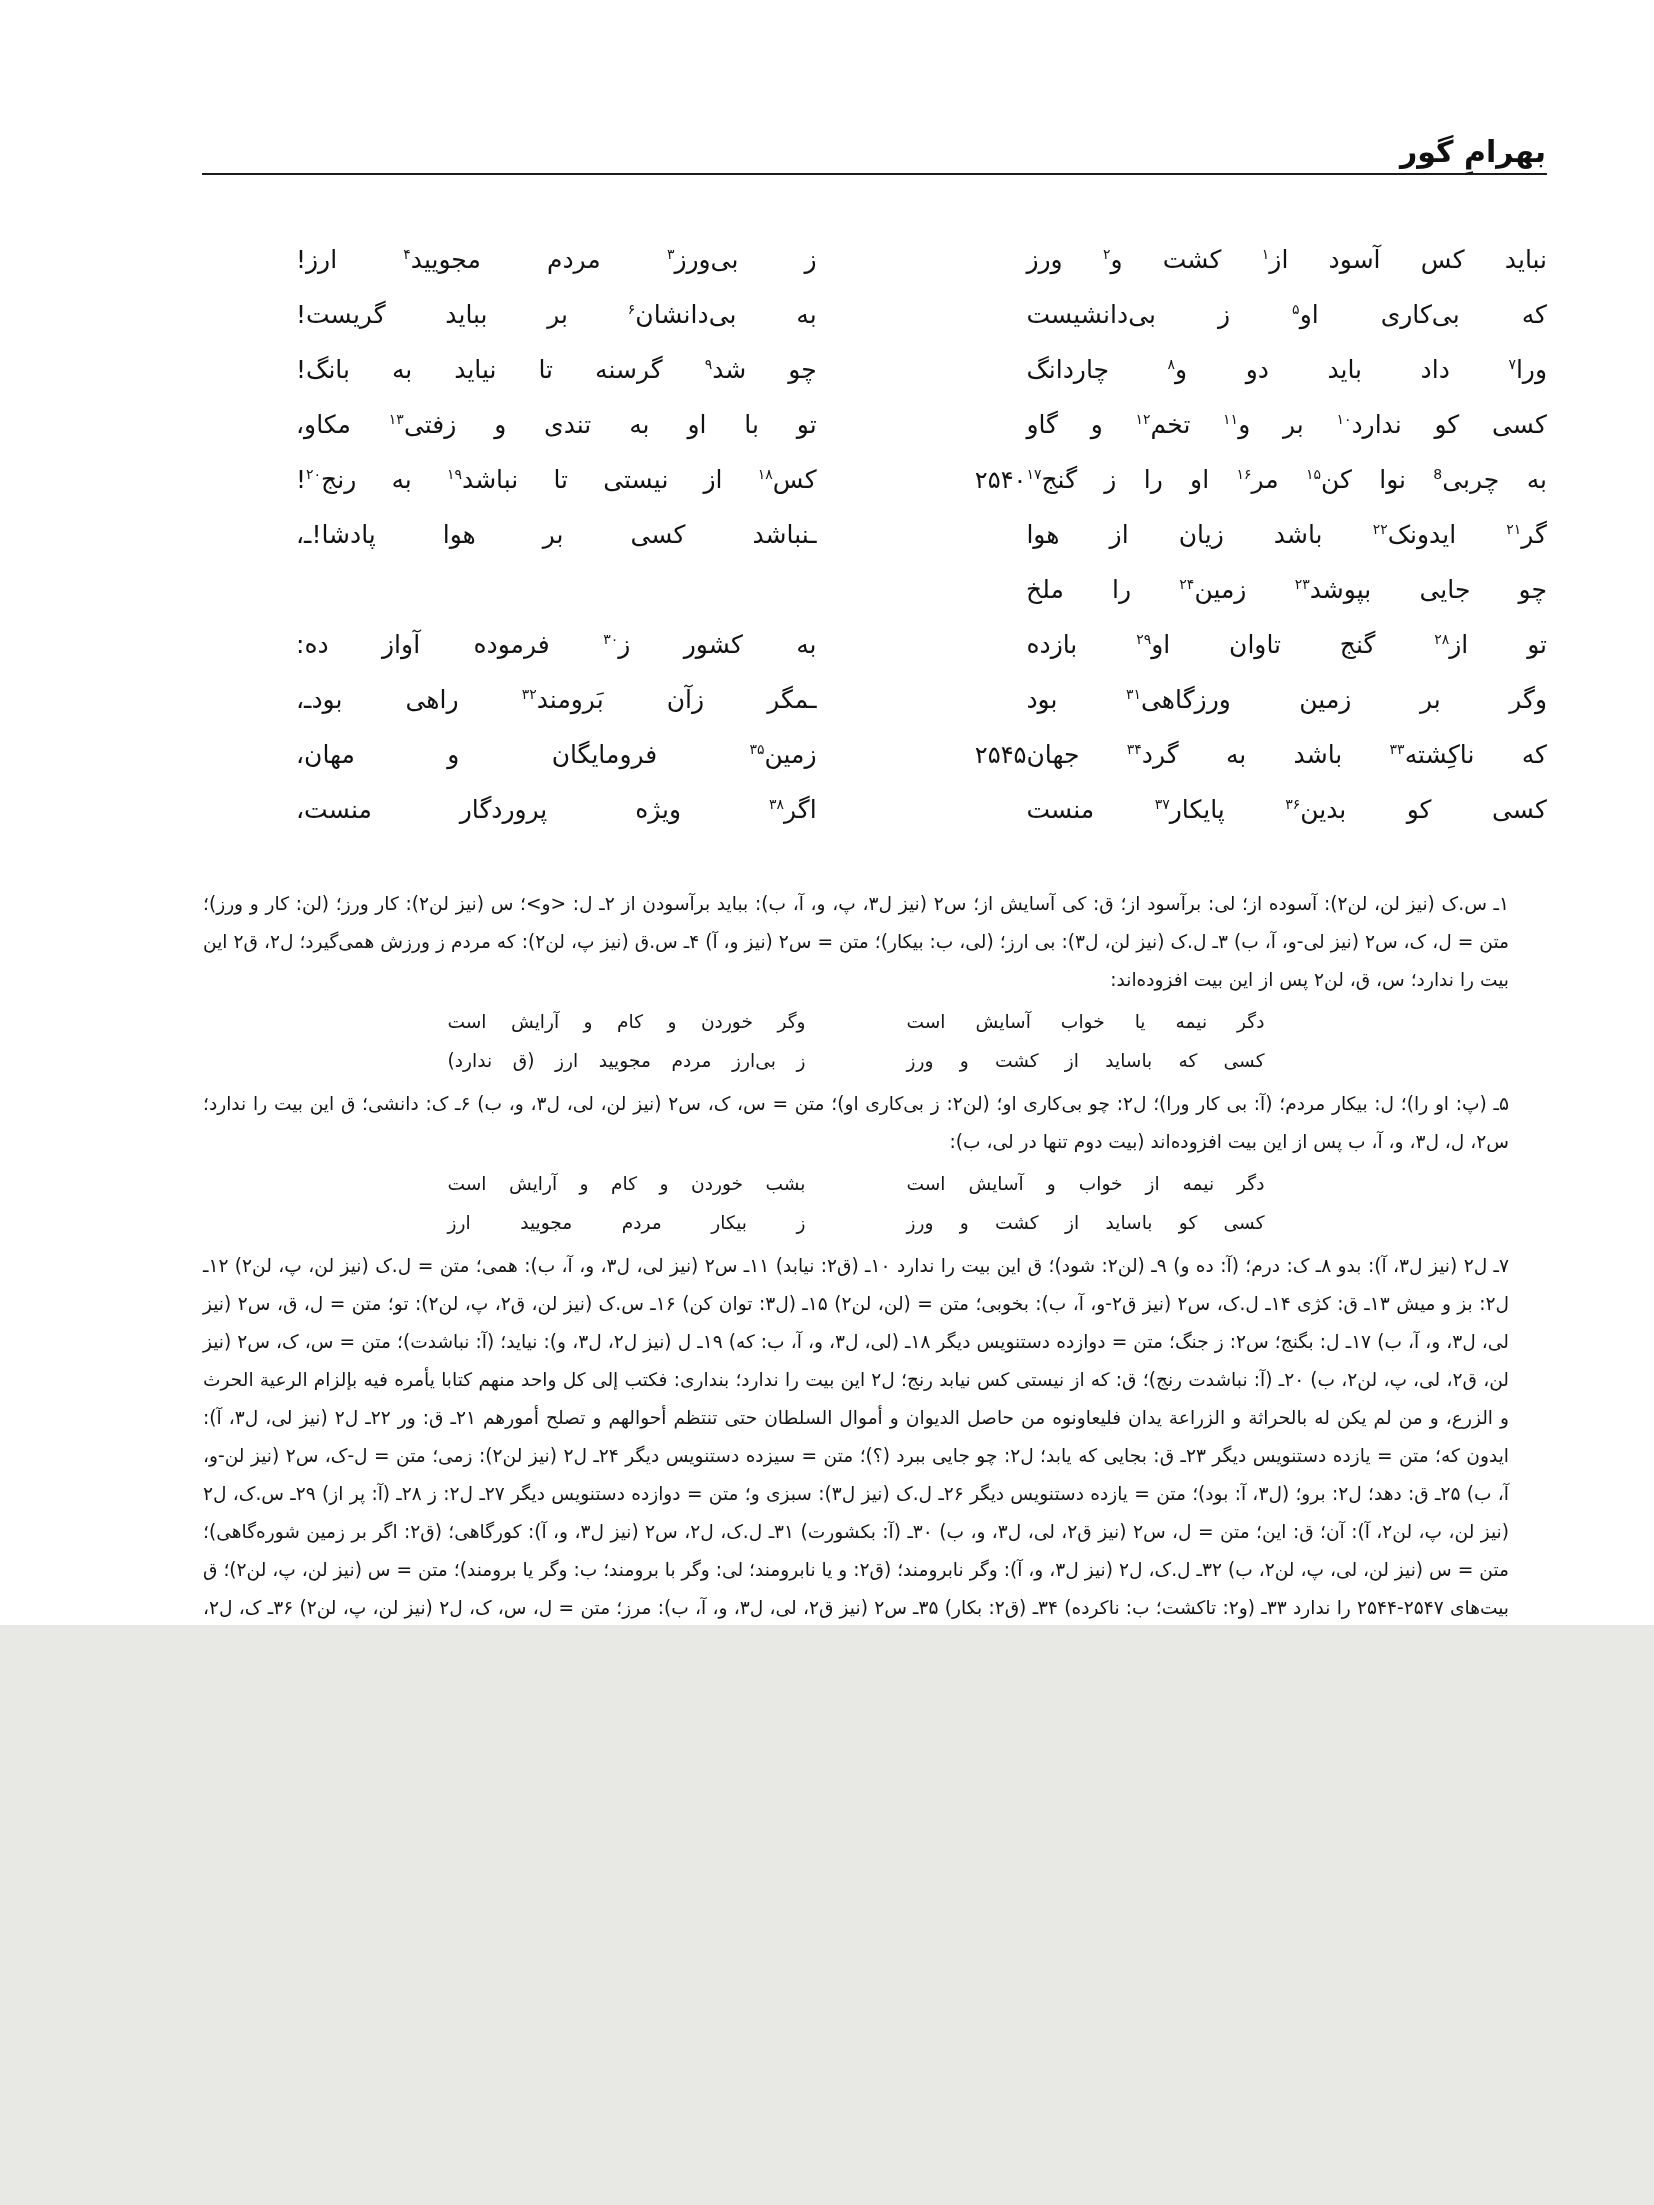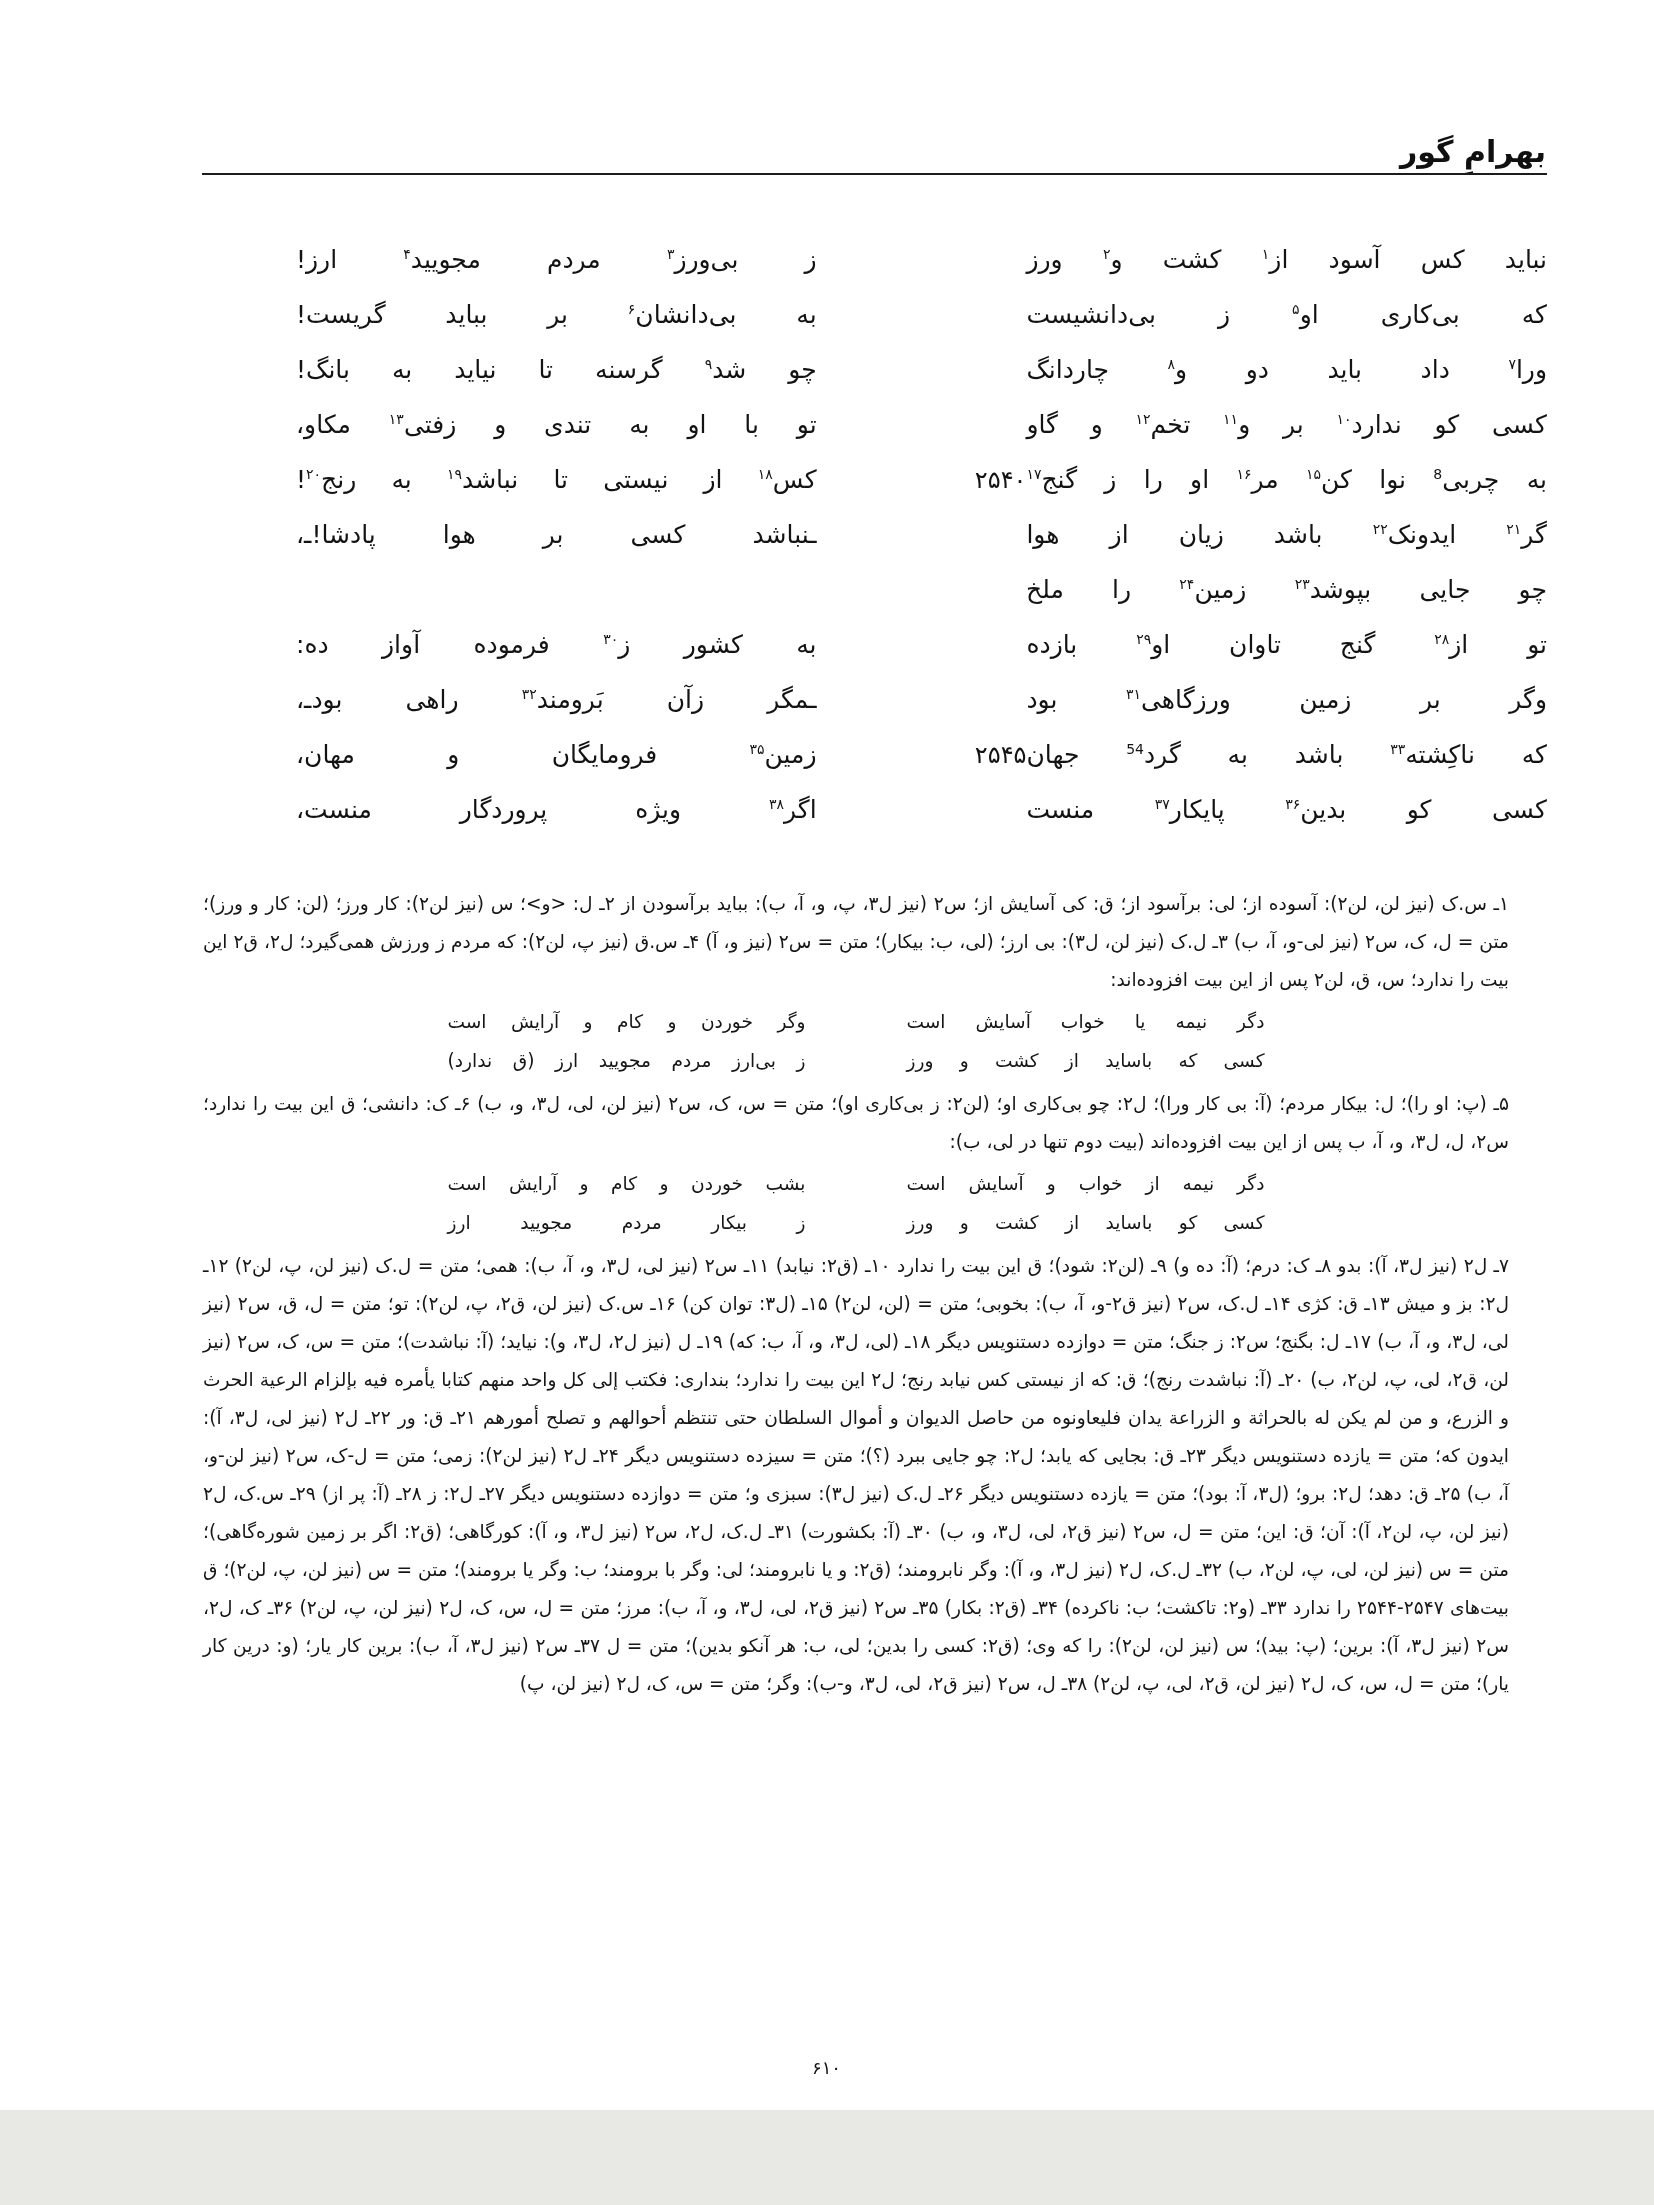--- a/index.html
+++ b/index.html
@@ -1,18 +1,18 @@
 <!DOCTYPE html>
 <html lang="fa" dir="rtl" style="font-size:10.8px"><head>
 <meta charset="utf-8">
 <style>
   html,body{margin:0;padding:0;background:#e8e8e4;}
   #page{
     position:relative;
-    width:1655px;height:2110px;
+    width:1655px;height:1625px;
     background:#ffffff;
     font-family:"DejaVu Sans",sans-serif;
     color:#111111;
     overflow:hidden;
   }
   
   #running-head{
     position:absolute;top:134px;right:108px;
     font-size:30px;font-weight:bold;letter-spacing:0;
     color:#101010;
@@ -129,21 +129,21 @@
         <div class="hemistich">تو از<sup>۲۸</sup> گنج تاوان او<sup>۲۹</sup> بازده</div>
         <div class="gutter"></div>
         <div class="hemistich">به کشور ز<sup>۳۰</sup> فرموده آواز ده:</div>
       </div>
       <div class="verse-row">
         <div class="hemistich">وگر بر زمین ورزگاهی<sup>۳۱</sup> بود</div>
         <div class="gutter"></div>
         <div class="hemistich">ـمگر زآن بَرومند<sup>۳۲</sup> راهی بودـ،</div>
       </div>
       <div class="verse-row">
-        <div class="hemistich">که ناکِشته<sup>۳۳</sup> باشد به گرد<sup>54</sup> جهان</div>
+        <div class="hemistich">که ناکِشته<sup>۳۳</sup> باشد به گرد<sup>۳۴</sup> جهان</div>
         <div class="gutter"><span class="verse-num">۲۵۴۵</span></div>
         <div class="hemistich">زمین<sup>۳۵</sup> فرومایگان و مهان،</div>
       </div>
       <div class="verse-row">
         <div class="hemistich">کسی کو بدین<sup>۳۶</sup> پایکار<sup>۳۷</sup> منست</div>
         <div class="gutter"></div>
         <div class="hemistich">اگر<sup>۳۸</sup> ویژه پروردگار منست،</div>
       </div>
     </div>
 

